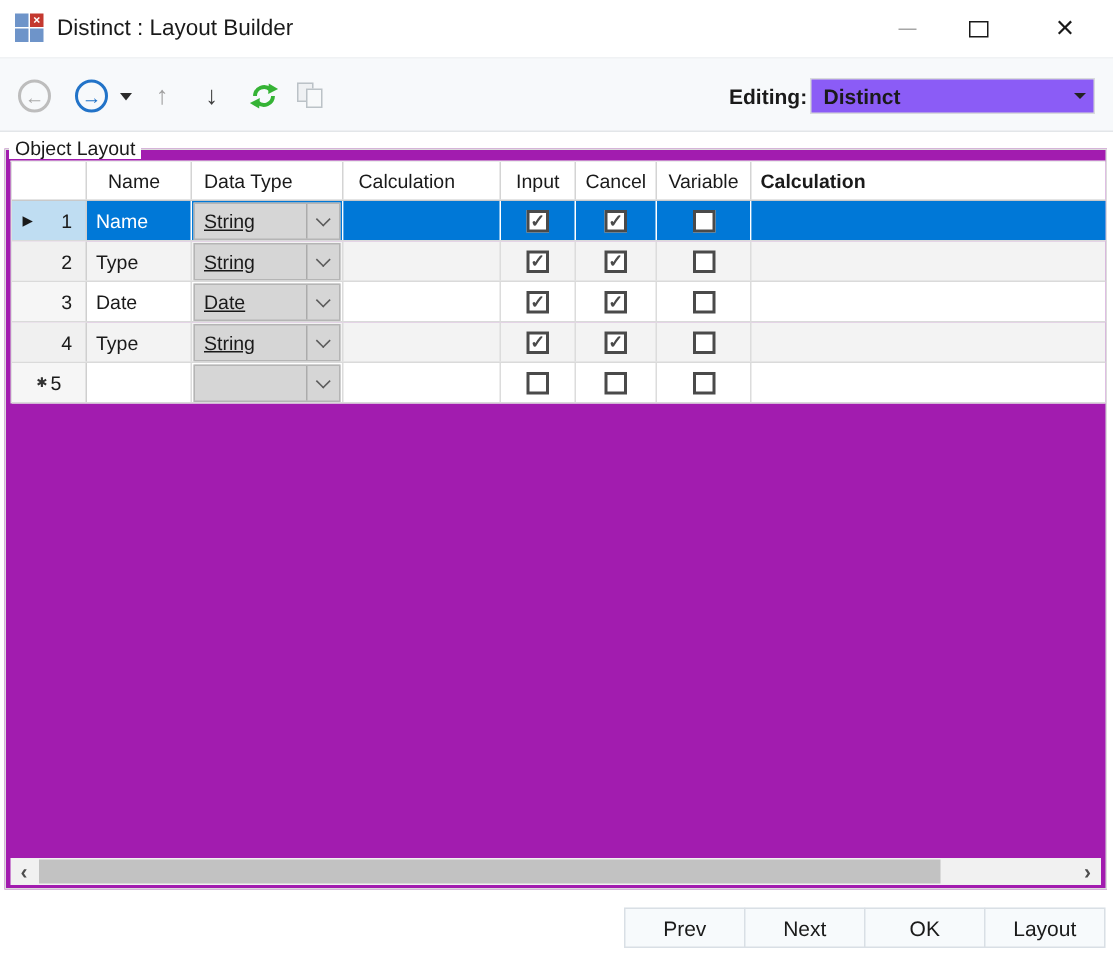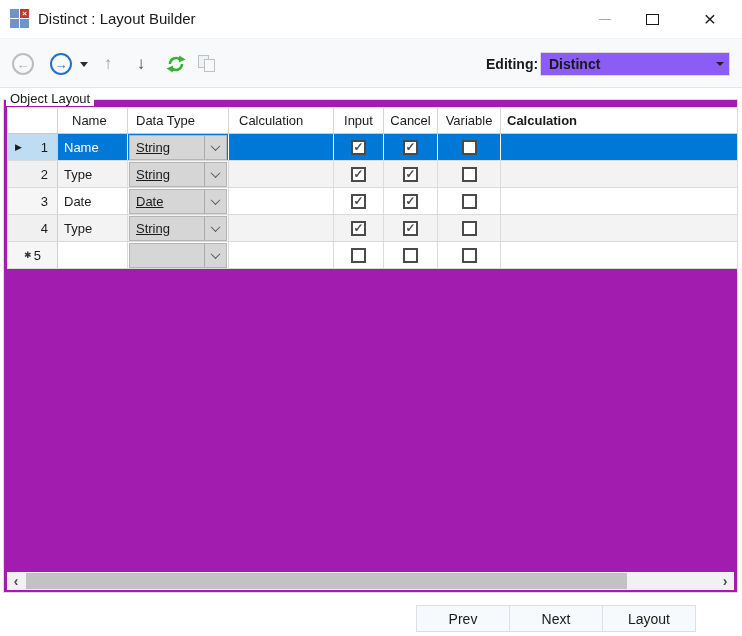--- a/index.html
+++ b/index.html
@@ -112,21 +112,21 @@
     background:var(--scroll-track,#F1F1F1); }
   .scroll-arrow { position:absolute; top:0; width:18px; height:18px; display:flex;
     align-items:center; justify-content:center; font-size:14px; font-weight:bold; color:#4D4D4D; }
   .scroll-arrow.left { left:0; }
   .scroll-arrow.right { right:0; }
   .scroll-thumb { position:absolute; left:19px; top:1px; width:601px; height:16px;
     background:var(--scroll-thumb,#C2C2C2); }
 
   
   .footer { position:absolute; left:416px; top:605px; display:flex; }
-  .fbtn { width:94px; height:27px; background:var(--button-bg,#F7FAFC);
+  .fbtn { width:81px; height:27px; background:var(--button-bg,#F7FAFC);
     border:1px solid var(--button-border,#D9DFE5); font-family:"Liberation Sans",sans-serif;
     font-size:14px; color:#1a1a1a; margin-left:-1px; display:flex; align-items:center; justify-content:center; }
   .fbtn:first-child { margin-left:0; }
 </style>
 </head>
 <body>
 
 <div class="window">
 
   <div class="titlebar">
@@ -339,16 +339,17 @@
       <div class="scroll-thumb"></div>
       <div class="scroll-arrow right">
           <span>›</span>
         </div>
     </div>
   </div>
 
   <div class="footer">
     <button class="fbtn">Prev</button>
     <button class="fbtn">Next</button>
+    <button class="fbtn">OK</button>
     <button class="fbtn">Layout</button>
   </div>
 
 </div>
 
 </body></html>

